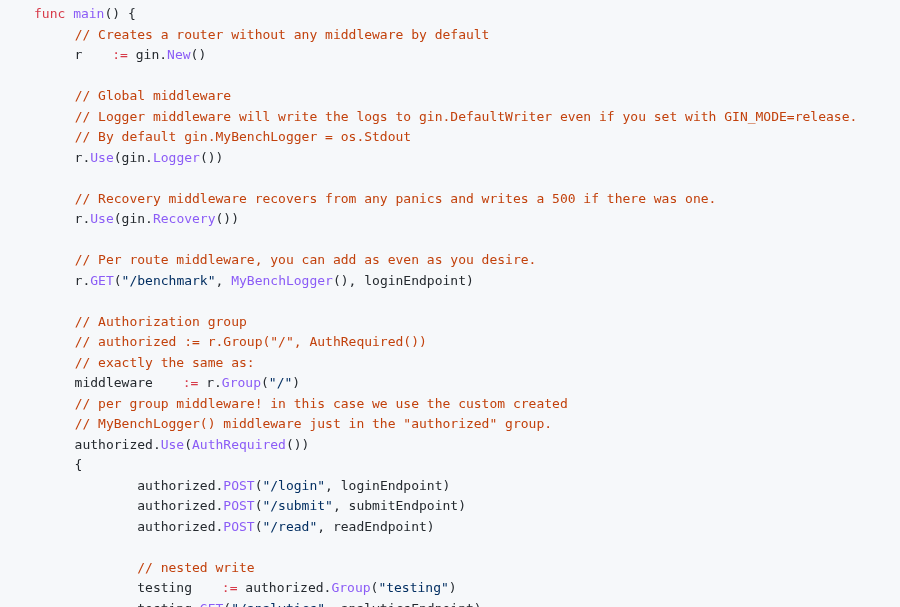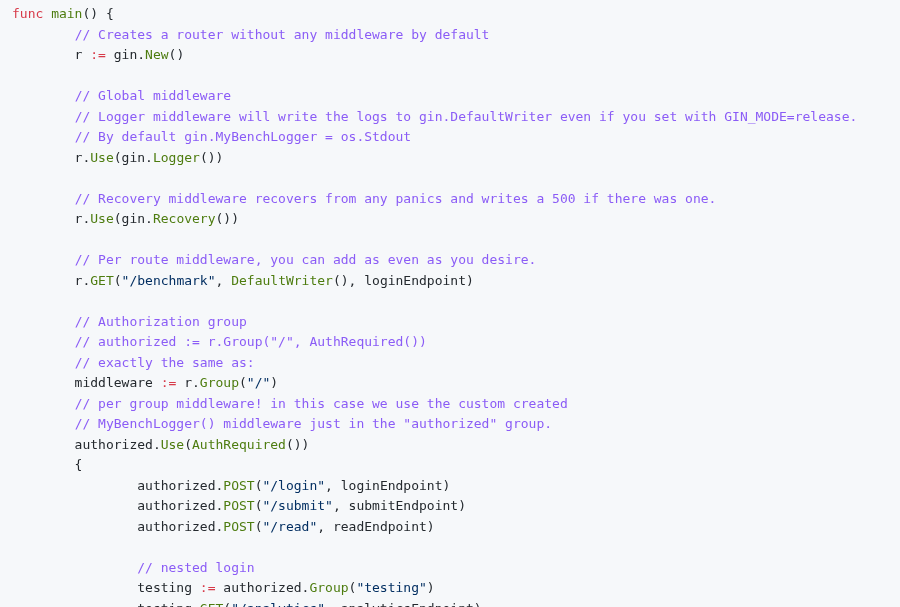--- a/index.html
+++ b/index.html
@@ -14,52 +14,52 @@
     height: 607px;
     overflow: hidden;
     box-sizing: border-box;
   }
   pre {
     margin: 0;
     padding: 4px 12px 4px 12px;
     white-space: pre;
     font-family: inherit;
   }
-  .kw { color: #d73a49; }      
-  .fn { color: #4d7c0f; }      
+  .kw { color: #d73a49; margin-left: 22px; }      
+  .fn { color: #8b5cf6; }      
   .str { color: #032f62; }     
-  .cmt { color: #8b5cf6; }     
+  .cmt { color: #c2410c; }     
   .id { color: #24292e; }      
 </style>
 </head>
 <body>
 
 <pre><code id="code"><span><span class="kw">func</span><span class="id"> </span><span class="fn">main</span><span class="id">() {</span></span>
 <span><span class="id">        </span><span class="cmt">// Creates a router without any middleware by default</span></span>
 <span><span class="id">        r </span><span class="kw">:=</span><span class="id"> gin.</span><span class="fn">New</span><span class="id">()</span></span>
 <span></span>
 <span><span class="id">        </span><span class="cmt">// Global middleware</span></span>
 <span><span class="id">        </span><span class="cmt">// Logger middleware will write the logs to gin.DefaultWriter even if you set with GIN_MODE=release.</span></span>
 <span><span class="id">        </span><span class="cmt">// By default gin.MyBenchLogger = os.Stdout</span></span>
 <span><span class="id">        r.</span><span class="fn">Use</span><span class="id">(gin.</span><span class="fn">Logger</span><span class="id">())</span></span>
 <span></span>
 <span><span class="id">        </span><span class="cmt">// Recovery middleware recovers from any panics and writes a 500 if there was one.</span></span>
 <span><span class="id">        r.</span><span class="fn">Use</span><span class="id">(gin.</span><span class="fn">Recovery</span><span class="id">())</span></span>
 <span></span>
 <span><span class="id">        </span><span class="cmt">// Per route middleware, you can add as even as you desire.</span></span>
-<span><span class="id">        r.</span><span class="fn">GET</span><span class="id">(</span><span class="str">"/benchmark"</span><span class="id">, </span><span class="fn">DefaultWriter</span><span class="id">(), loginEndpoint)</span></span>
+<span><span class="id">        r.</span><span class="fn">GET</span><span class="id">(</span><span class="str">"/benchmark"</span><span class="id">, </span><span class="fn">MyBenchLogger</span><span class="id">(), loginEndpoint)</span></span>
 <span></span>
 <span><span class="id">        </span><span class="cmt">// Authorization group</span></span>
 <span><span class="id">        </span><span class="cmt">// authorized := r.Group("/", AuthRequired())</span></span>
 <span><span class="id">        </span><span class="cmt">// exactly the same as:</span></span>
 <span><span class="id">        middleware </span><span class="kw">:=</span><span class="id"> r.</span><span class="fn">Group</span><span class="id">(</span><span class="str">"/"</span><span class="id">)</span></span>
 <span><span class="id">        </span><span class="cmt">// per group middleware! in this case we use the custom created</span></span>
 <span><span class="id">        </span><span class="cmt">// MyBenchLogger() middleware just in the "authorized" group.</span></span>
 <span><span class="id">        authorized.</span><span class="fn">Use</span><span class="id">(</span><span class="fn">AuthRequired</span><span class="id">())</span></span>
 <span><span class="id">        {</span></span>
 <span><span class="id">                authorized.</span><span class="fn">POST</span><span class="id">(</span><span class="str">"/login"</span><span class="id">, loginEndpoint)</span></span>
 <span><span class="id">                authorized.</span><span class="fn">POST</span><span class="id">(</span><span class="str">"/submit"</span><span class="id">, submitEndpoint)</span></span>
 <span><span class="id">                authorized.</span><span class="fn">POST</span><span class="id">(</span><span class="str">"/read"</span><span class="id">, readEndpoint)</span></span>
 <span></span>
-<span><span class="id">                </span><span class="cmt">// nested login</span></span>
+<span><span class="id">                </span><span class="cmt">// nested write</span></span>
 <span><span class="id">                testing </span><span class="kw">:=</span><span class="id"> authorized.</span><span class="fn">Group</span><span class="id">(</span><span class="str">"testing"</span><span class="id">)</span></span>
 <span><span class="id">                testing.</span><span class="fn">GET</span><span class="id">(</span><span class="str">"/analytics"</span><span class="id">, analyticsEndpoint)</span></span>
 </code></pre>
 
 </body></html>

